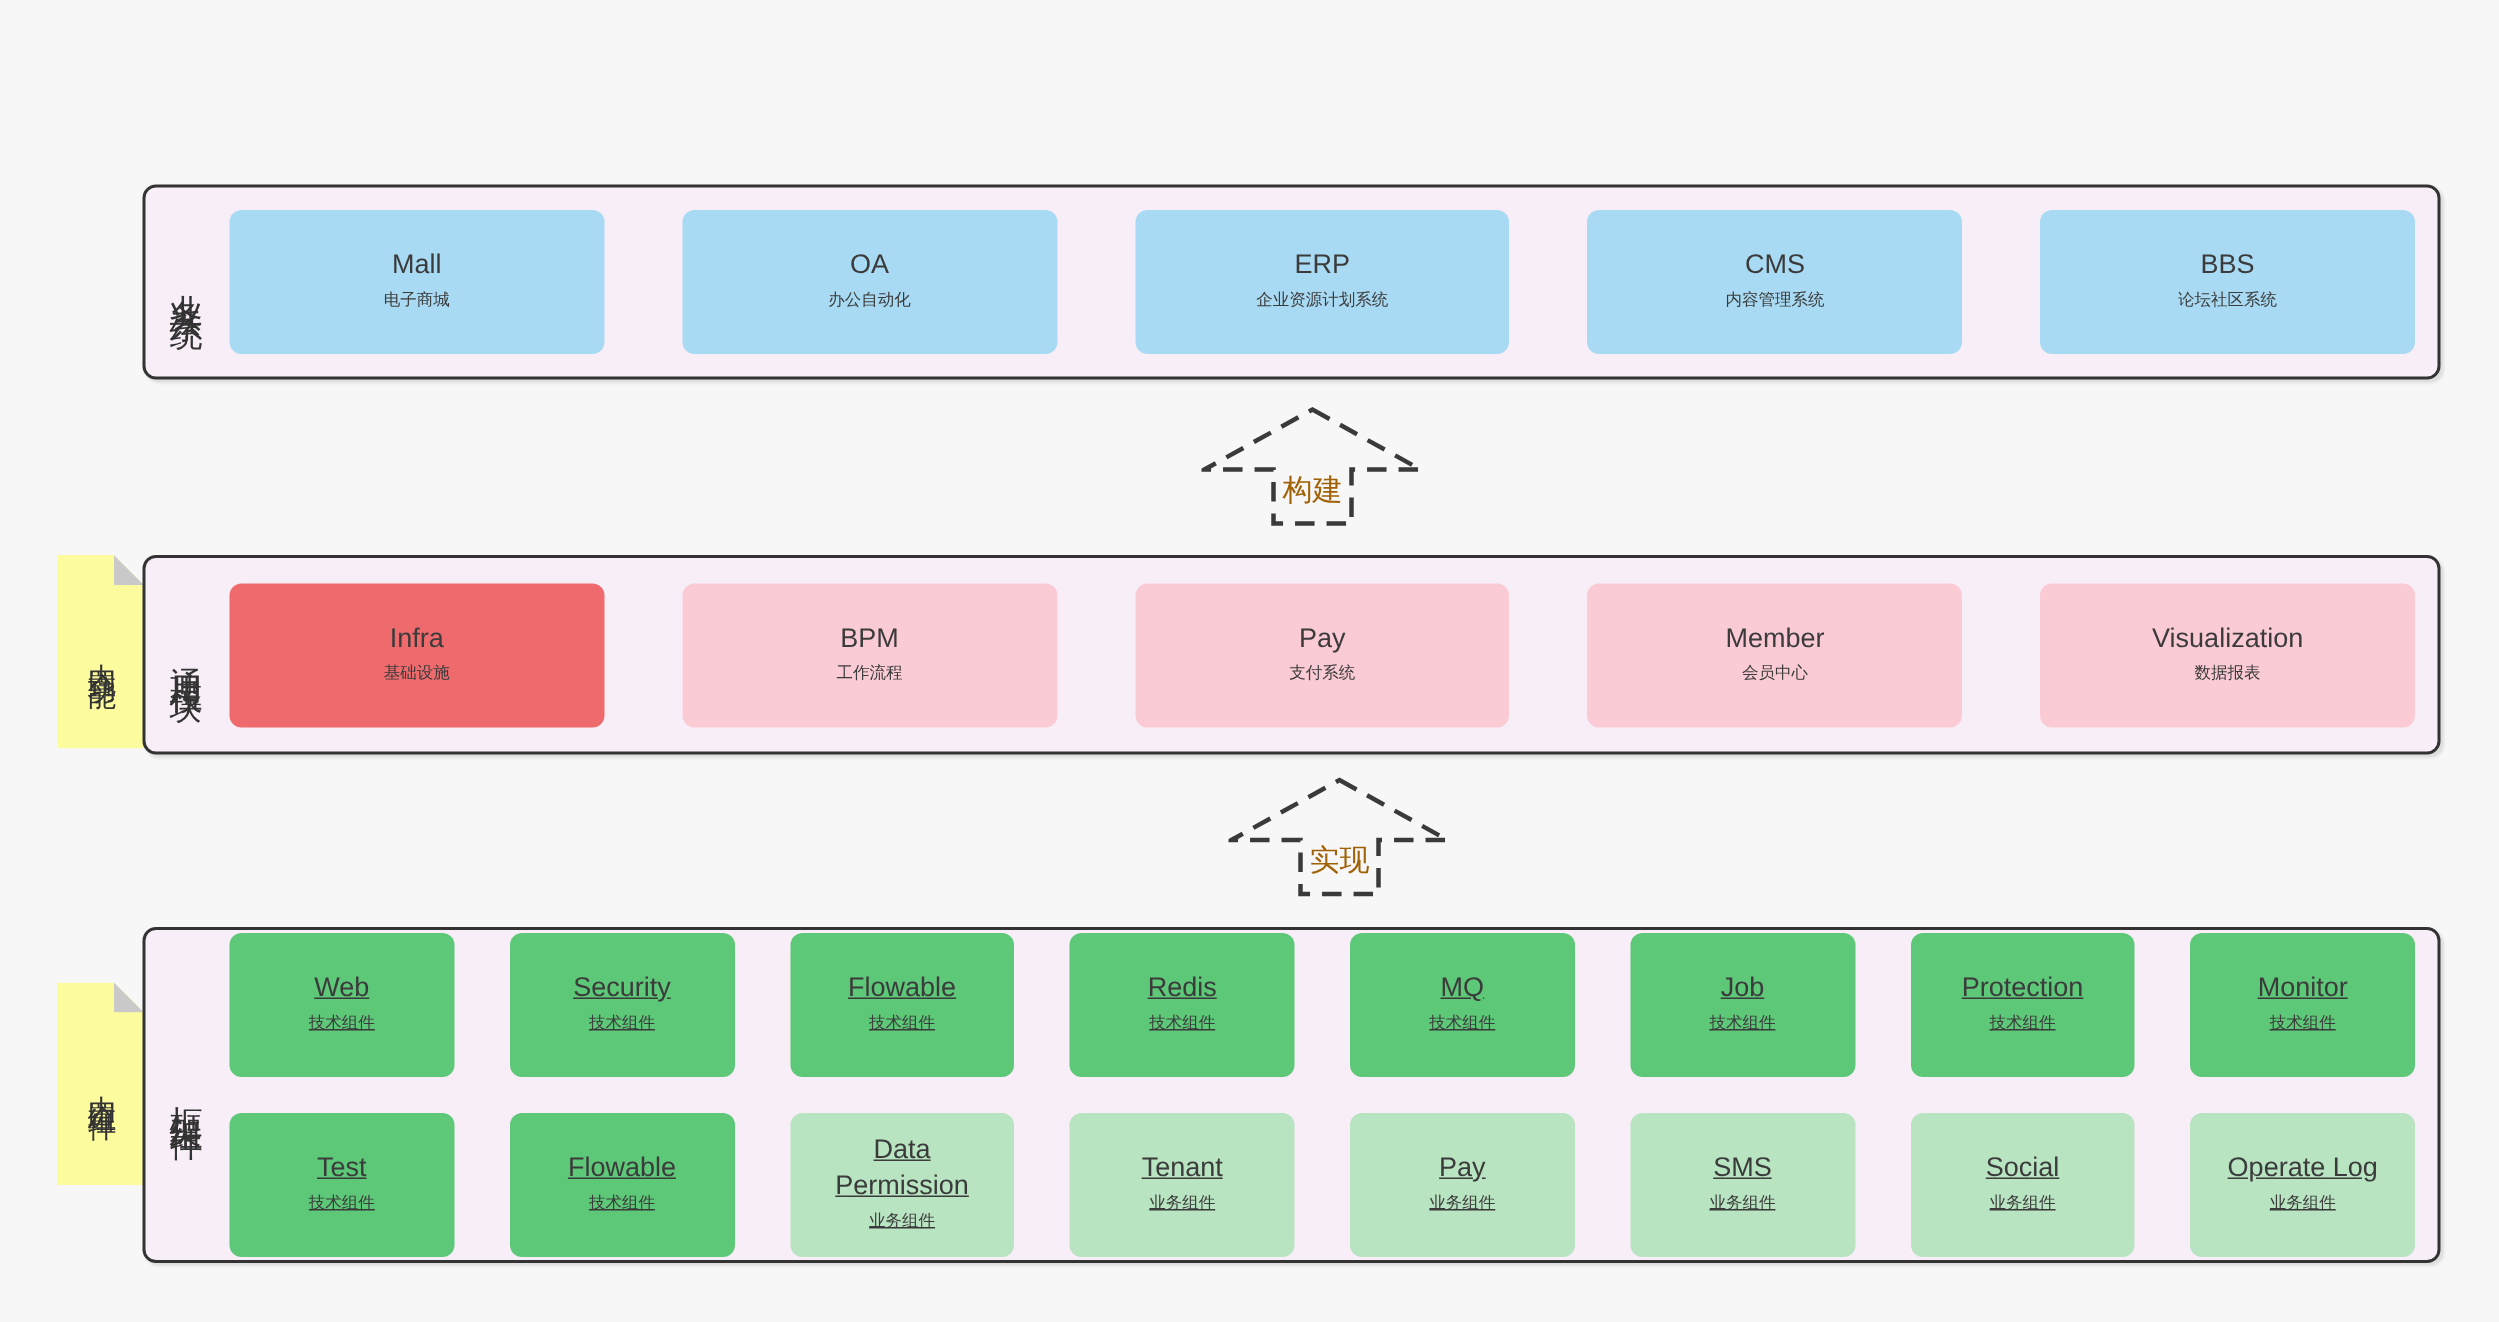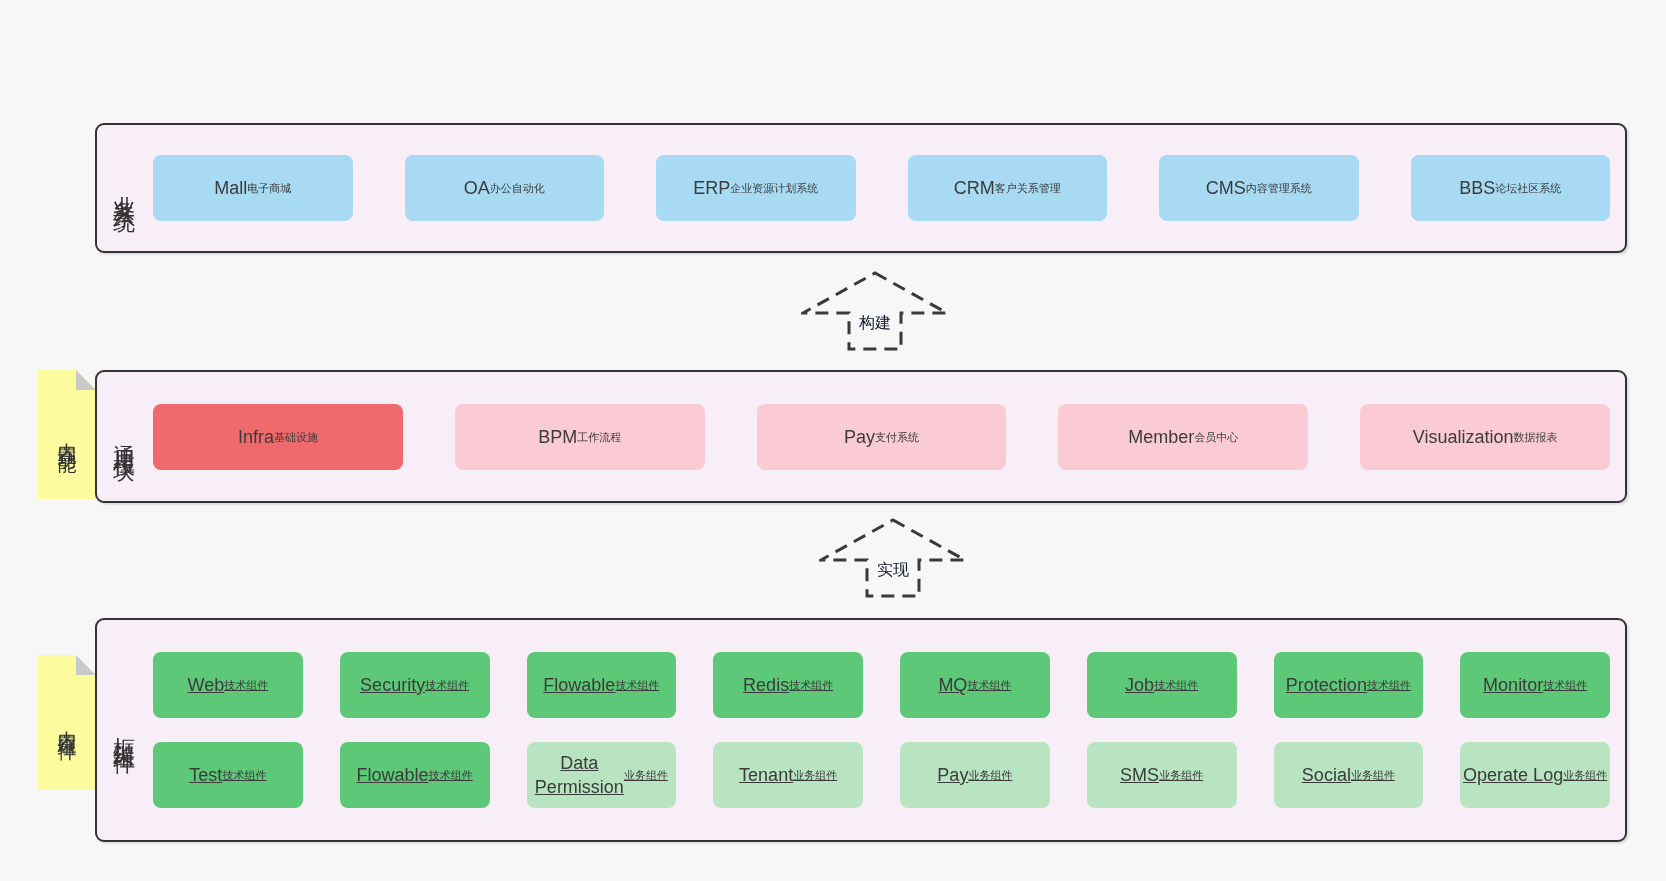--- a/index.html
+++ b/index.html
@@ -40,22 +40,22 @@
     gap:52px;padding:0 15px 0 2px;
   }
   .band-rows{
     flex:1;display:flex;flex-direction:column;justify-content:center;
     gap:24px;padding:0 15px 0 2px;text-decoration:underline;
   }
   .band-row{display:flex;gap:37px;}
 
   
   .box{
-    flex:1;height:66px;border-radius:8px;
-    display:flex;flex-direction:row;align-items:center;justify-content:center;
+    flex:1;height:96px;border-radius:8px;
+    display:flex;flex-direction:column;align-items:center;justify-content:center;
     text-align:center;
   }
   .box-title{font-size:18px;line-height:24px;white-space:pre-line;}
   .box-subtitle{font-size:11px;line-height:24px;}
   .v-blue{background:#a8daf3;}
   .v-red{background:#ef6a6d;}
   .v-pink{background:#fbcbd5;}
   .v-green{background:#5dc878;}
   .v-light-green{background:#b8e4c1;}
 
@@ -78,21 +78,21 @@
   .note-2{top:655px;height:135px;}
 
   
   .arrow{position:absolute;width:148px;height:80px;z-index:0;}
   .arrow-1{left:801px;top:271px;}
   .arrow-2{left:819px;top:518px;}
   .arrow svg{display:block;width:148px;height:80px;}
   .arrow-label{
     position:absolute;left:50%;top:42px;transform:translateX(-50%);
     background:#f7f7f7;padding:0 3px;
-    font-size:16px;color:#0f172a;white-space:nowrap;
+    font-size:20px;color:#a16207;white-space:nowrap;
   }
 </style>
 </head>
 <body>
 
 <div class="stage">
 
   <div class="note note-1">内置功能</div>
   <div class="note note-2">内置组件</div>
 
@@ -116,24 +116,20 @@
         <div class="box-title">Mall</div>
         <div class="box-subtitle">电子商城</div>
       </div>
       <div class="box v-blue">
         <div class="box-title">OA</div>
         <div class="box-subtitle">办公自动化</div>
       </div>
       <div class="box v-blue">
         <div class="box-title">ERP</div>
         <div class="box-subtitle">企业资源计划系统</div>
-      </div>
-      <div class="box v-blue">
-        <div class="box-title">CRM</div>
-        <div class="box-subtitle">客户关系管理</div>
       </div>
       <div class="box v-blue">
         <div class="box-title">CMS</div>
         <div class="box-subtitle">内容管理系统</div>
       </div>
       <div class="box v-blue">
         <div class="box-title">BBS</div>
         <div class="box-subtitle">论坛社区系统</div>
       </div>
     </div>

